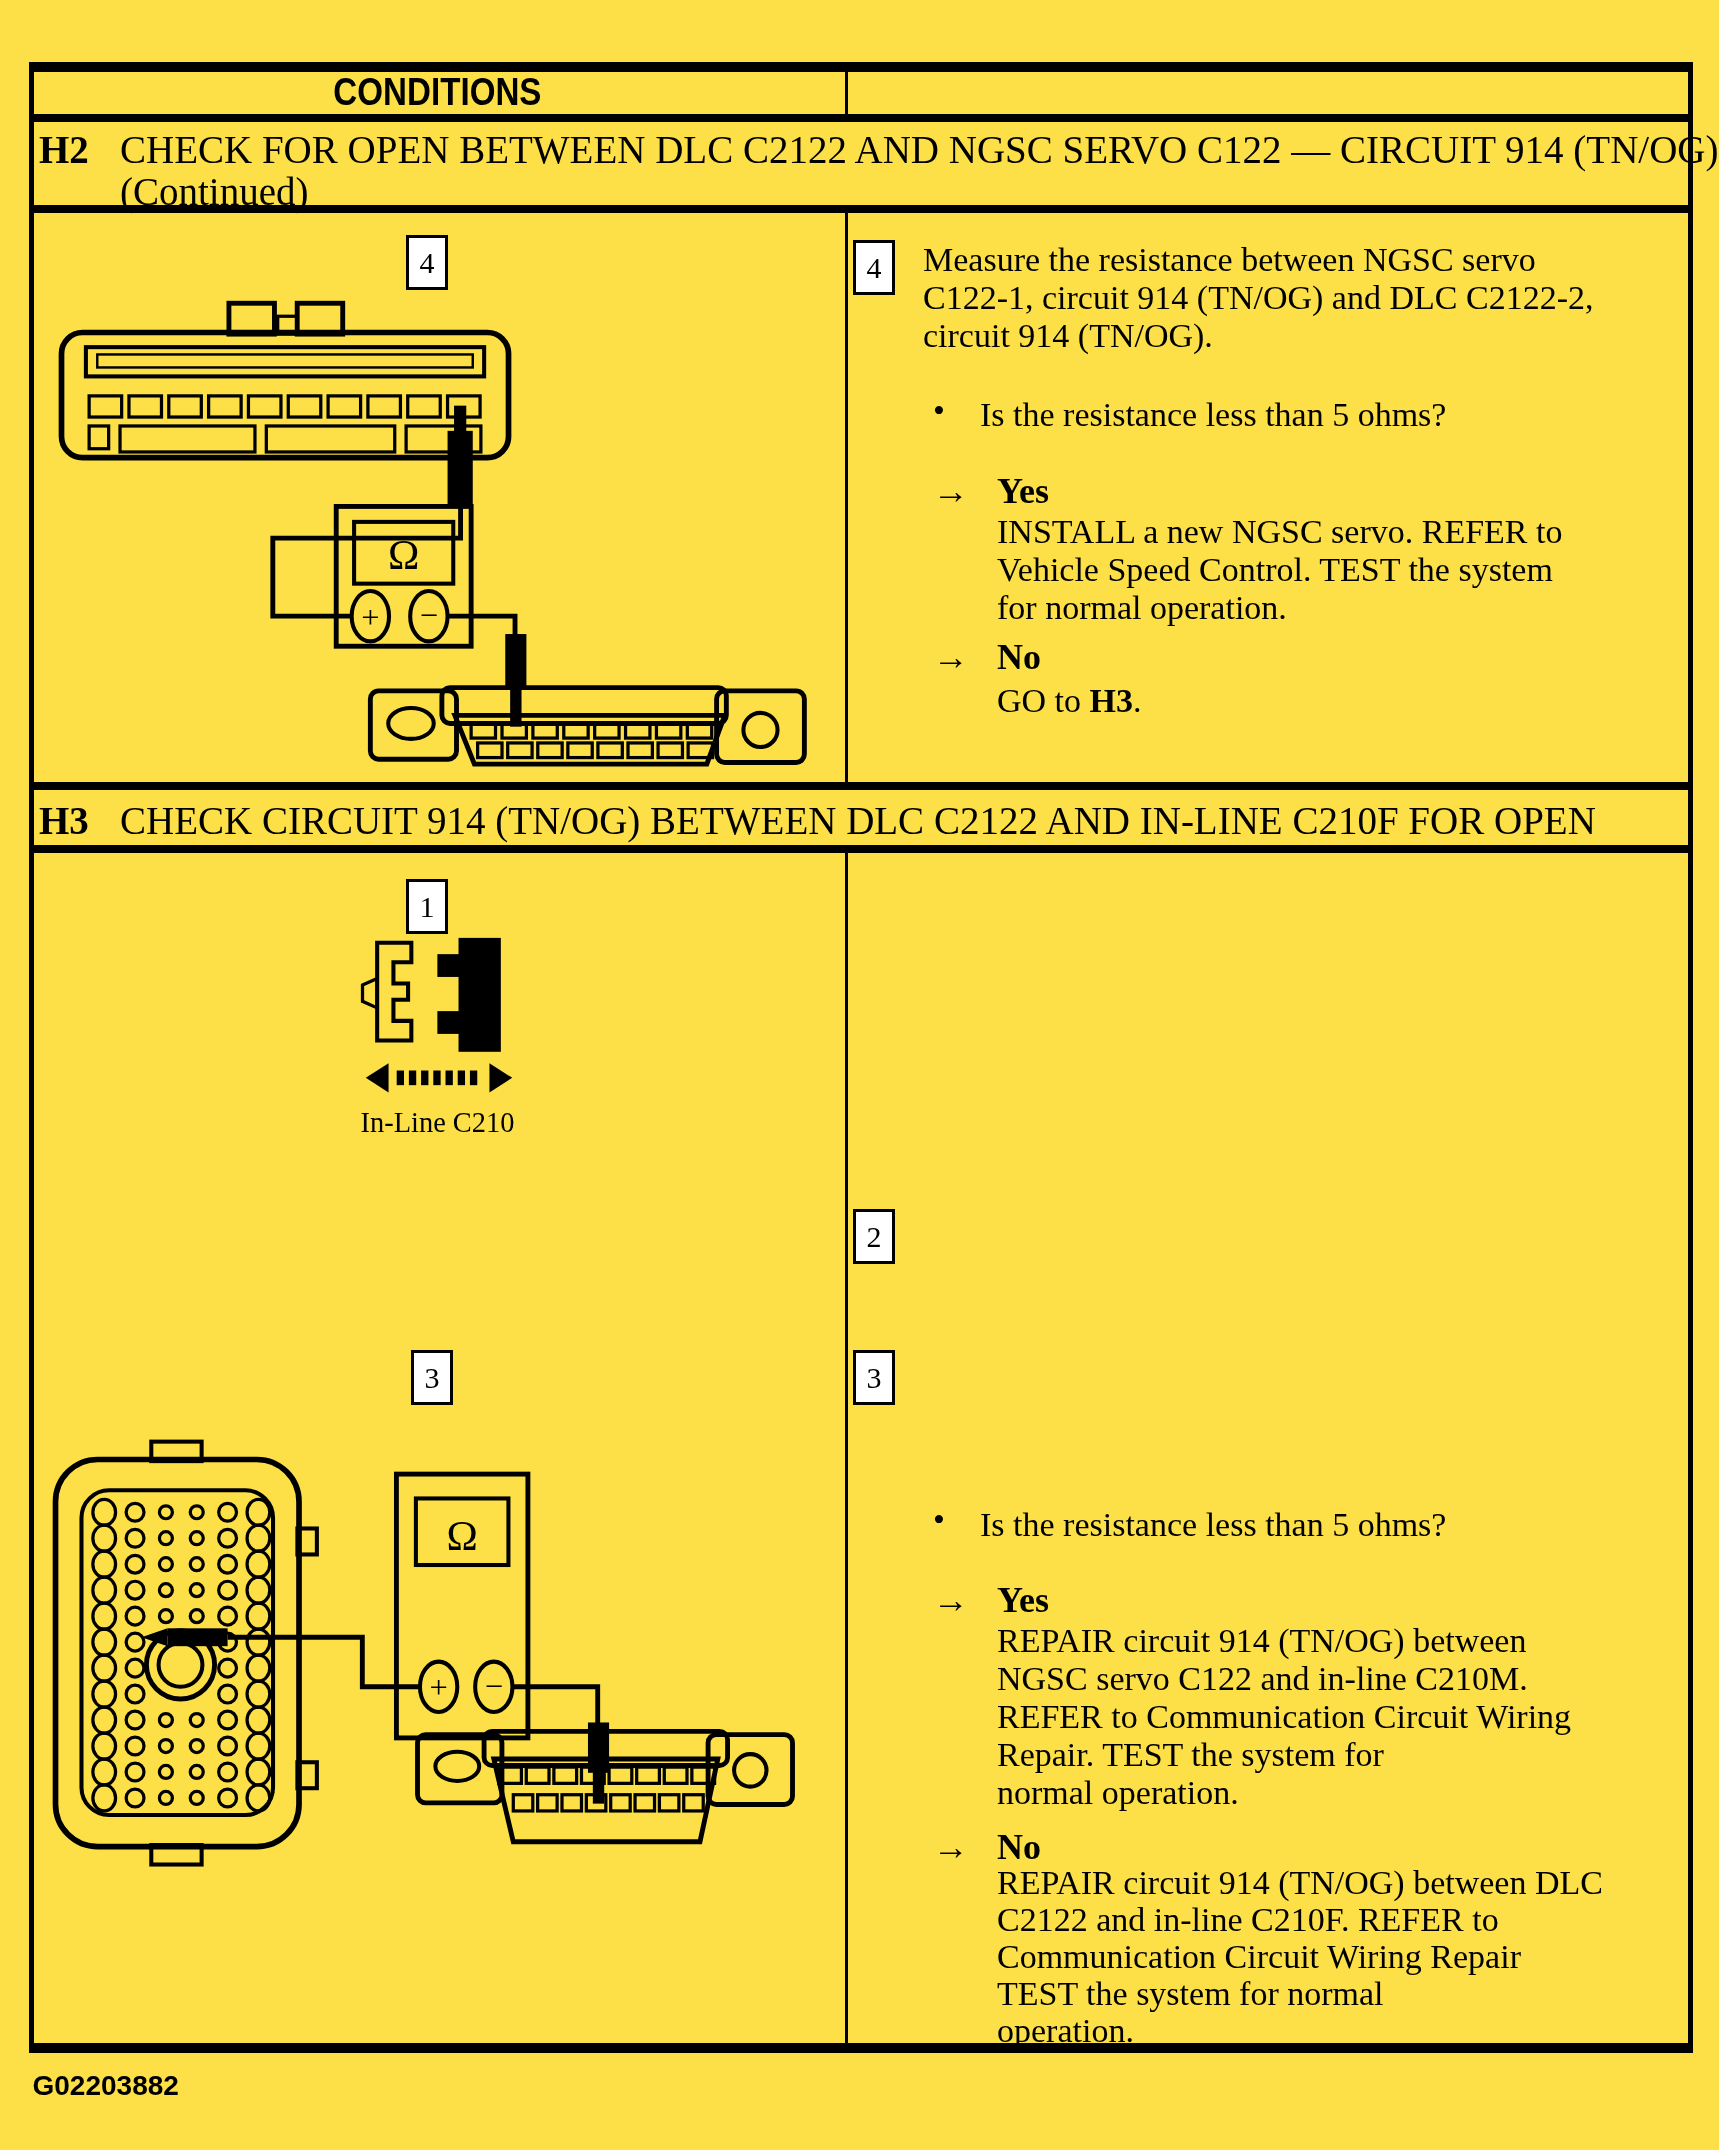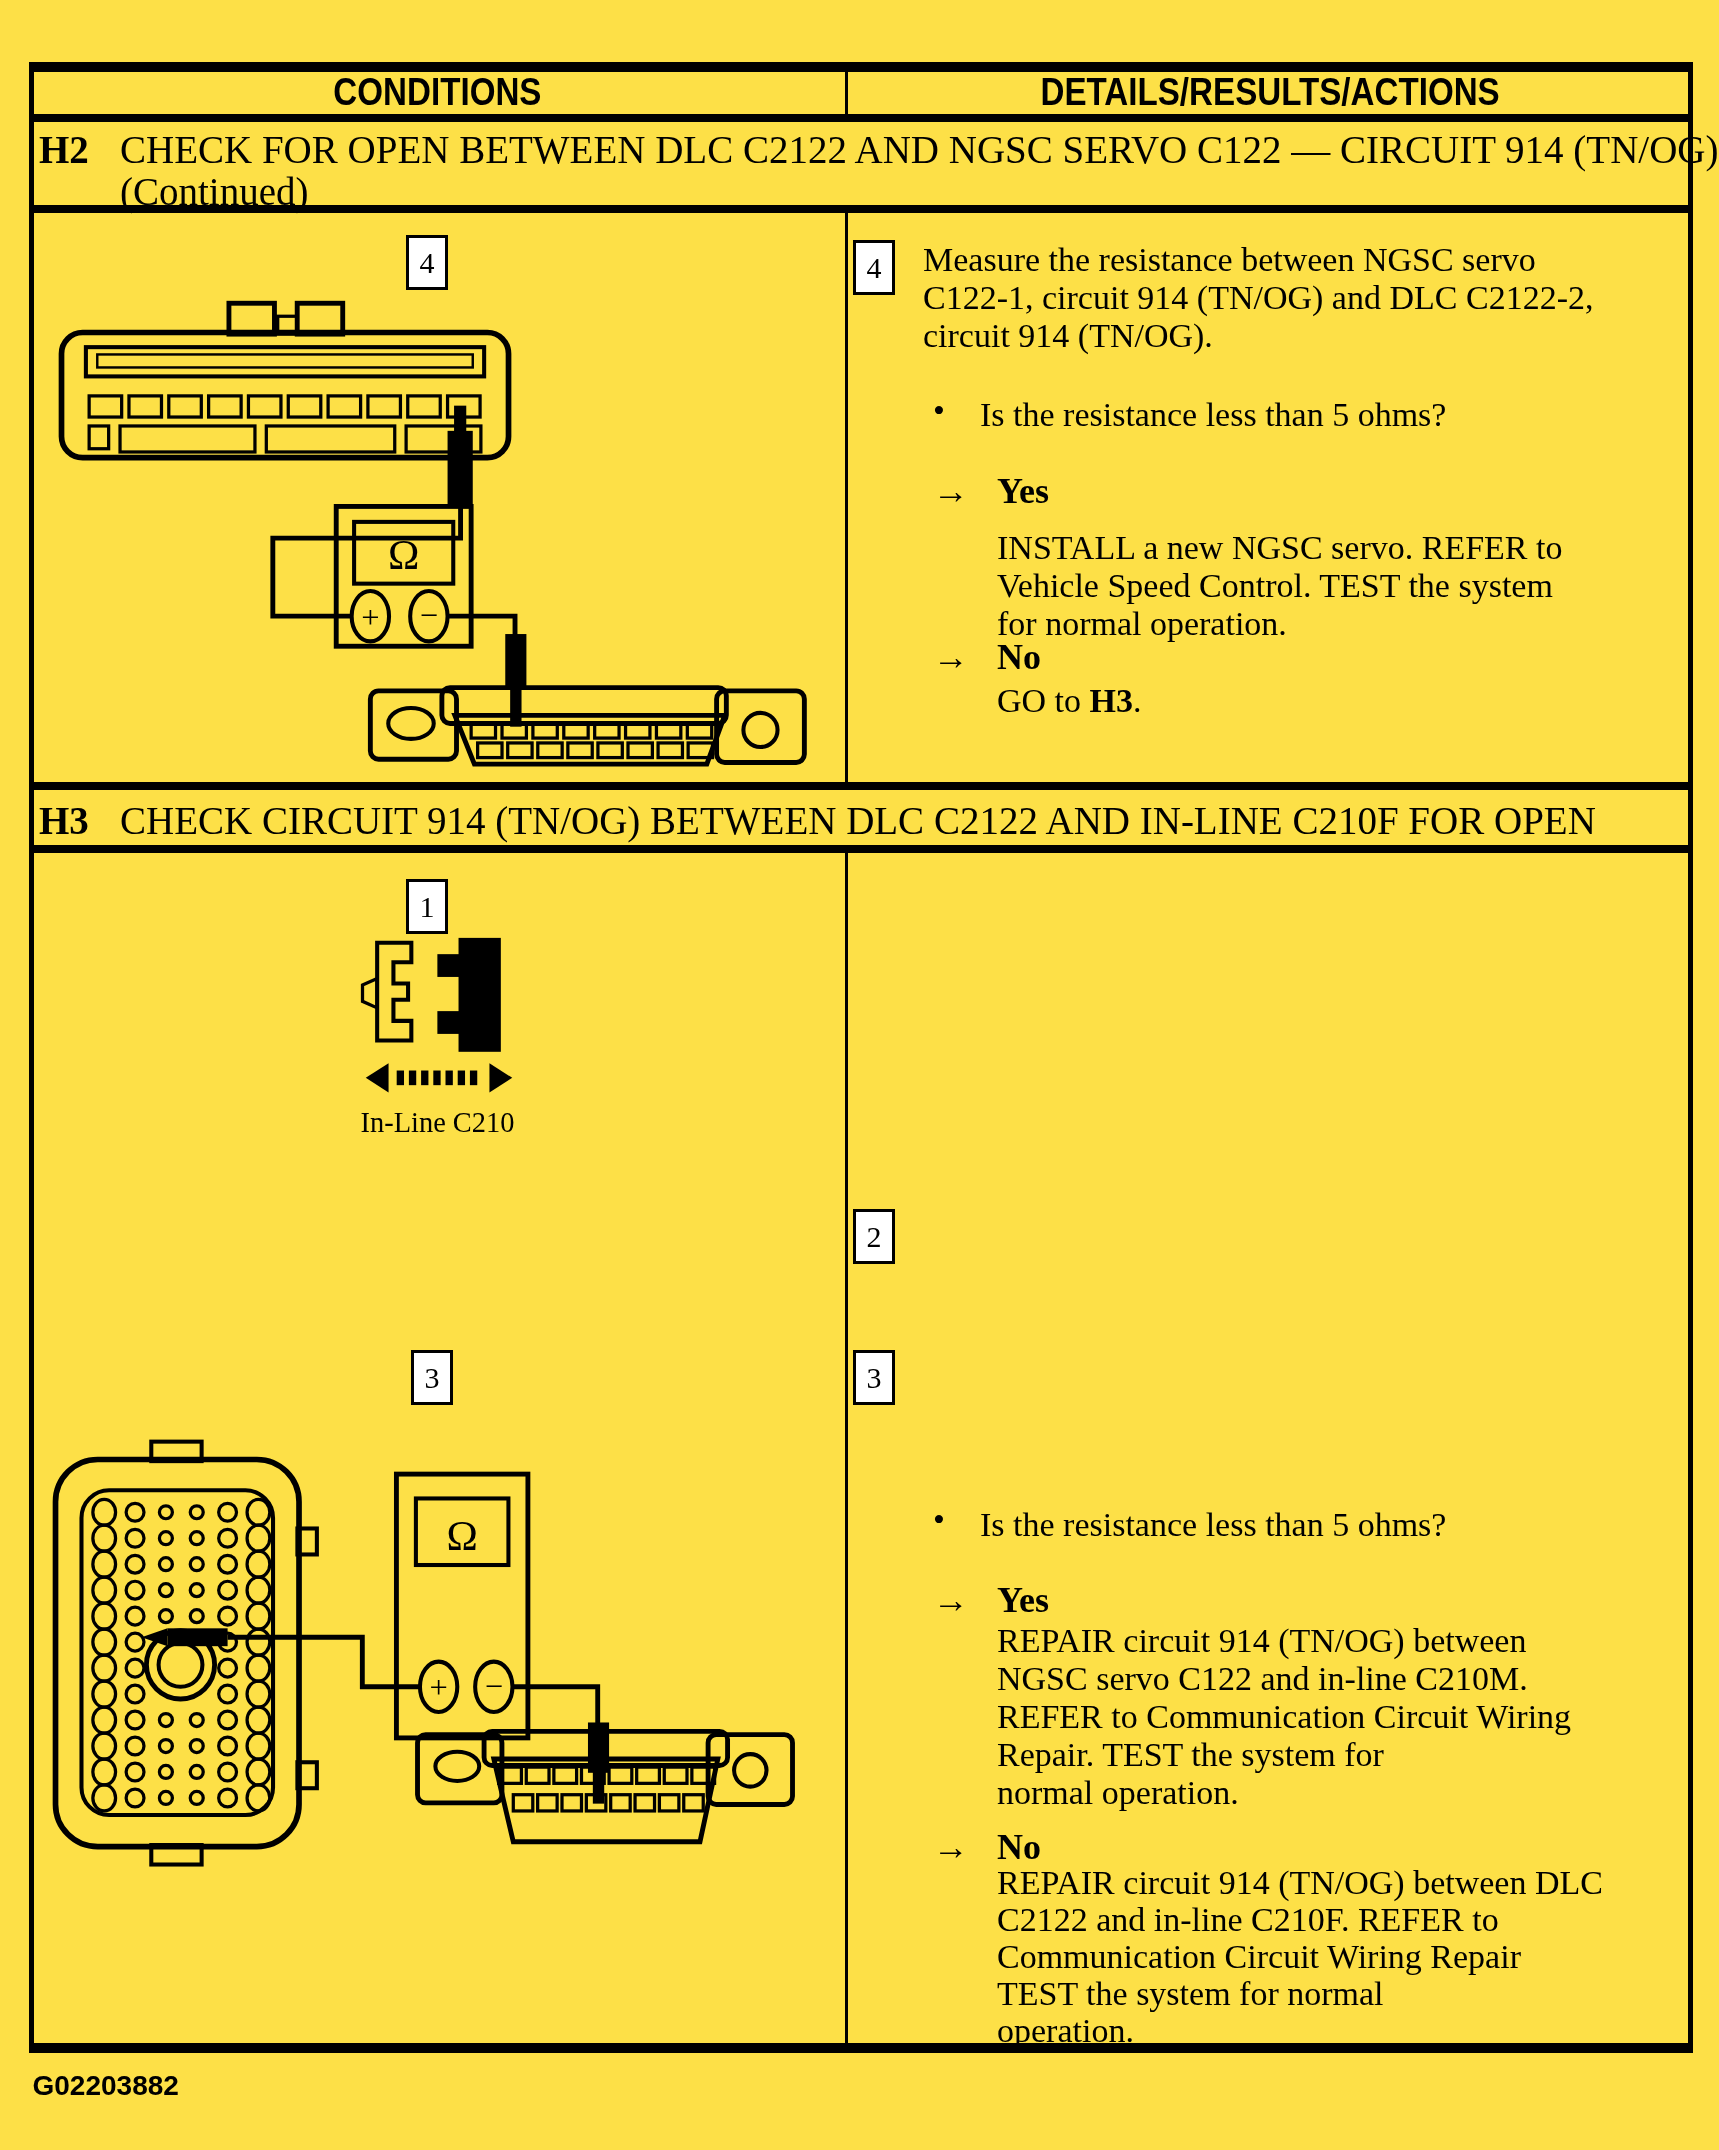--- a/index.html
+++ b/index.html
@@ -37,23 +37,20 @@
   <div class="rule" style="left:29px;top:782px;width:1664px;height:8.1px;"></div>
   <div class="rule" style="left:29px;top:845px;width:1664px;height:8.1px;"></div>
 
   <div class="rule" style="left:845px;top:62px;width:3.2px;height:60px;"></div>
   <div class="rule" style="left:845px;top:205px;width:3.2px;height:585px;"></div>
   <div class="rule" style="left:845px;top:845px;width:3.2px;height:1207px;"></div>
 
   <div class="hdr-cell" style="left:29px;width:816px;">
     <span>CONDITIONS</span>
   </div>
-  <div class="hdr-cell" style="left:848px;width:845px;">
-    <span>DETAILS/RESULTS/ACTIONS</span>
-  </div>
 
   <div class="row-id" style="left:39px;top:127px;">H2</div>
   <div class="row-title" style="left:120px;top:127px;">CHECK FOR OPEN BETWEEN DLC C2122 AND NGSC SERVO C122 — CIRCUIT 914 (TN/OG)</div>
   <div class="row-title" style="left:120px;top:169px;">(Continued)</div>
 
   <div class="numbox" style="left:406px;top:235px;">
     <span>4</span>
   </div>
 
   <svg style="left:29px;top:213px;" width="816" height="569" viewBox="0 0 1004 700">
@@ -138,21 +135,21 @@
   </div>
   <div class="body-text" style="left:923px;top:241px;width:764px;">Measure the resistance between NGSC servo
 C122-1, circuit 914 (TN/OG) and DLC C2122-2,
 circuit 914 (TN/OG).</div>
 
   <div class="bullet" style="left:933px;top:392px;">•</div>
   <div class="body-text" style="left:980px;top:396px;width:699px;">Is the resistance less than 5 ohms?</div>
 
   <div class="arrow" style="left:933px;top:470px;">→</div>
   <div class="yn-label" style="left:997px;top:470px;">Yes</div>
-  <div class="body-text" style="left:997px;top:513px;width:691px;margin-top:16px;">INSTALL a new NGSC servo.  REFER to
+  <div class="body-text" style="left:997px;top:513px;width:691px;">INSTALL a new NGSC servo.  REFER to
 Vehicle Speed Control.  TEST the system
 for normal operation.</div>
 
   <div class="arrow" style="left:933px;top:636px;">→</div>
   <div class="yn-label" style="left:997px;top:636px;">No</div>
   <div class="body-text" style="left:997px;top:644px;width:691px;">
     <span>GO to </span><span style="font-weight:bold;">H3</span><span>.</span>
   </div>
 
   <div class="row-id" style="left:39px;top:798px;">H3</div>

